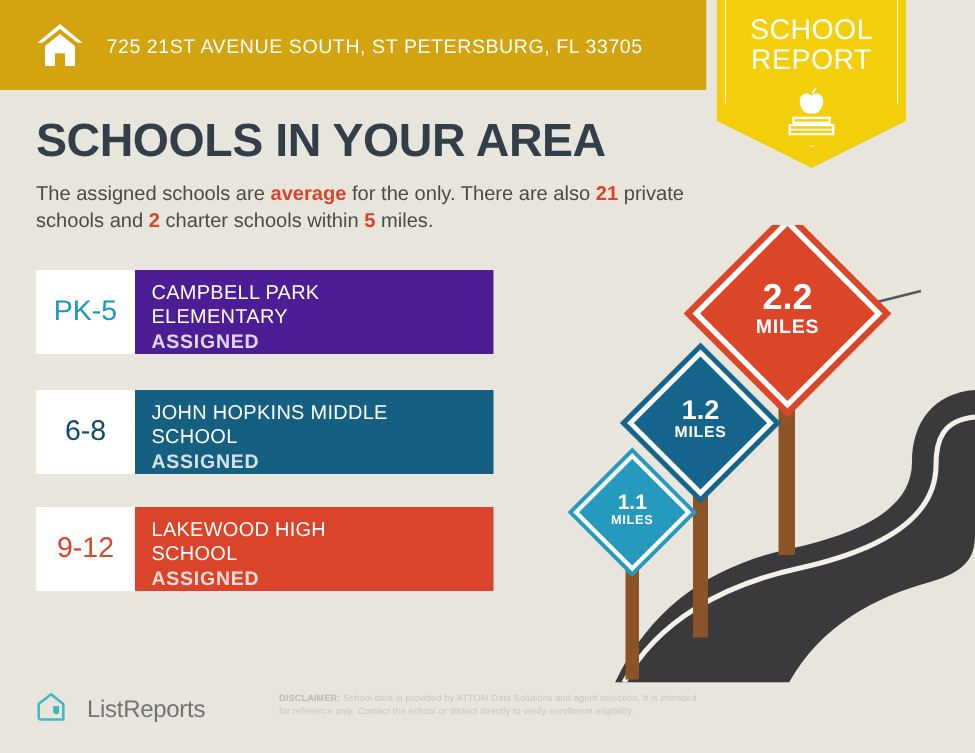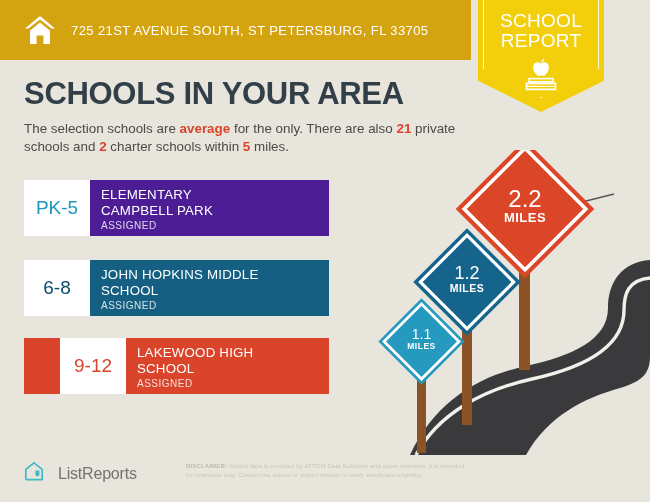--- a/index.html
+++ b/index.html
@@ -48,34 +48,34 @@
     font-size:31px; font-weight:700; color:#333F48; letter-spacing:-0.3px;
   }
   .subtitle {
     position:absolute; left:24px; top:120px; width:450px;
     font-size:13.4px; line-height:18px; color:#4A4A47;
   }
   .subtitle b { color:#D9442A; font-weight:700; }
 
   
   .school-row { position:absolute; left:24px; width:305px; height:56px; display:flex; }
-  .row1 { top:180px; } .row2 { top:260px; } .row3 { top:338px;padding-left:36px; }
+  .row1 { top:180px; } .row2 { top:260px; } .row3 { top:338px; }
   .grade-box {
     width:66px; background:#FFFFFF; display:flex; align-items:center; justify-content:center;
     font-size:19px; font-weight:400;
   }
   .school-body { flex:1; padding:7px 0 0 11px; color:#FFFFFF; }
   .school-name { font-size:13.3px; line-height:15.5px; letter-spacing:.2px; }
-  .school-tag { font-size:10px; font-weight:400; letter-spacing:.5px; margin-top:2px;
+  .school-tag { font-size:13px; font-weight:700; letter-spacing:.5px; margin-top:2px;
     color:rgba(255,255,255,.82); }
 
   
   .scene { position:absolute; left:376px; top:150px; width:274px; height:305px; }
   .sign-label { position:absolute; text-align:center; color:#FFFFFF; pointer-events:none; }
-  .sign-num { font-weight:400; display:block; }
+  .sign-num { font-weight:700; display:block; }
   .sign-unit { font-weight:700; display:block; letter-spacing:.5px; }
 
   
   .footer-logo { position:absolute; left:24px; top:461px; display:flex; align-items:center; }
   .logo-text { margin-left:14px; font-size:16px; color:#737373; letter-spacing:-.2px; }
   .disclaimer {
     position:absolute; left:186px; top:462px; width:420px;
     font-size:6.1px; line-height:8.6px; color:#C9C5BA; letter-spacing:.1px;
   }
   .disclaimer b { color:#BEB9AD; font-weight:700; }
@@ -106,28 +106,28 @@
         <path d="M23 7.6 C25.6 5.4 29.6 6.1 30.6 9.6 C31.6 13.1 29.6 17.6 26.4 19.4 C24.9 20.2 23.9 19.5 23 19.5 C22.1 19.5 21.1 20.2 19.6 19.4 C16.4 17.6 14.4 13.1 15.4 9.6 C16.4 6.1 20.4 5.4 23 7.6 Z" fill="#fff"></path>
         <rect x="11" y="22.6" width="24" height="3.2" fill="none" stroke="#fff" stroke-width="1.6"></rect>
         <path d="M8.5 27.4 H37.5 V33.4 H8.5 Z" fill="none" stroke="#fff" stroke-width="1.6"></path>
         <line x1="8.5" y1="30.4" x2="37.5" y2="30.4" stroke="#fff" stroke-width="1.2"></line>
       </svg>
     </div>
   </div>
 
   <div class="page-title">SCHOOLS IN YOUR AREA</div>
   <div class="subtitle">
-    <span>The selection schools are </span><b>average</b><span> for the only. There are also </span><b>21</b><span> private schools and </span><b>2</b><span> charter schools within </span><b>5</b><span> miles.</span>
+    <span>The assigned schools are </span><b>average</b><span> for the only. There are also </span><b>21</b><span> private schools and </span><b>2</b><span> charter schools within </span><b>5</b><span> miles.</span>
   </div>
 
   <div class="school-row row1" style="background: #4c1d95;">
     <div class="grade-box" style="color: rgb(28, 151, 190);">PK-5</div>
     <div class="school-body">
+      <div class="school-name">CAMPBELL PARK</div>
       <div class="school-name">ELEMENTARY</div>
-      <div class="school-name">CAMPBELL PARK</div>
       <div class="school-tag">ASSIGNED</div>
     </div>
   </div>
 
   <div class="school-row row2" style="background: rgb(21, 96, 130);">
     <div class="grade-box" style="color: #0c4a6e;">6-8</div>
     <div class="school-body">
       <div class="school-name">JOHN HOPKINS MIDDLE</div>
       <div class="school-name">SCHOOL</div>
       <div class="school-tag">ASSIGNED</div>

